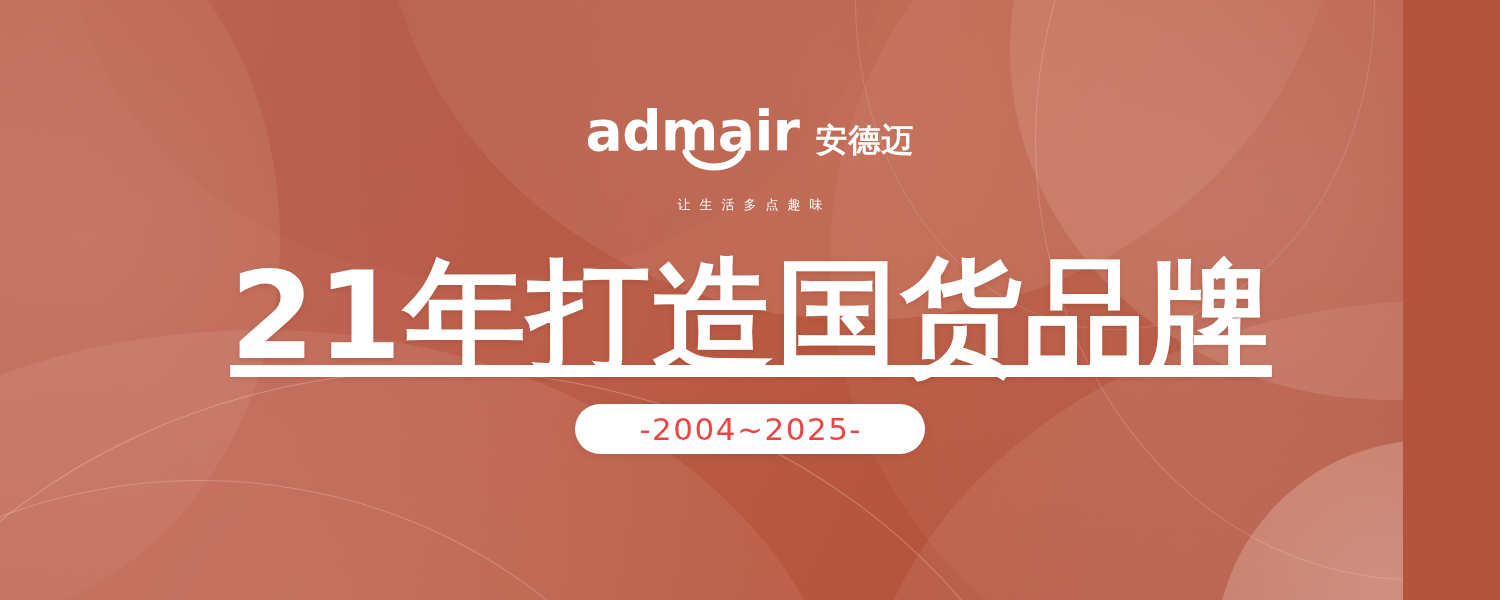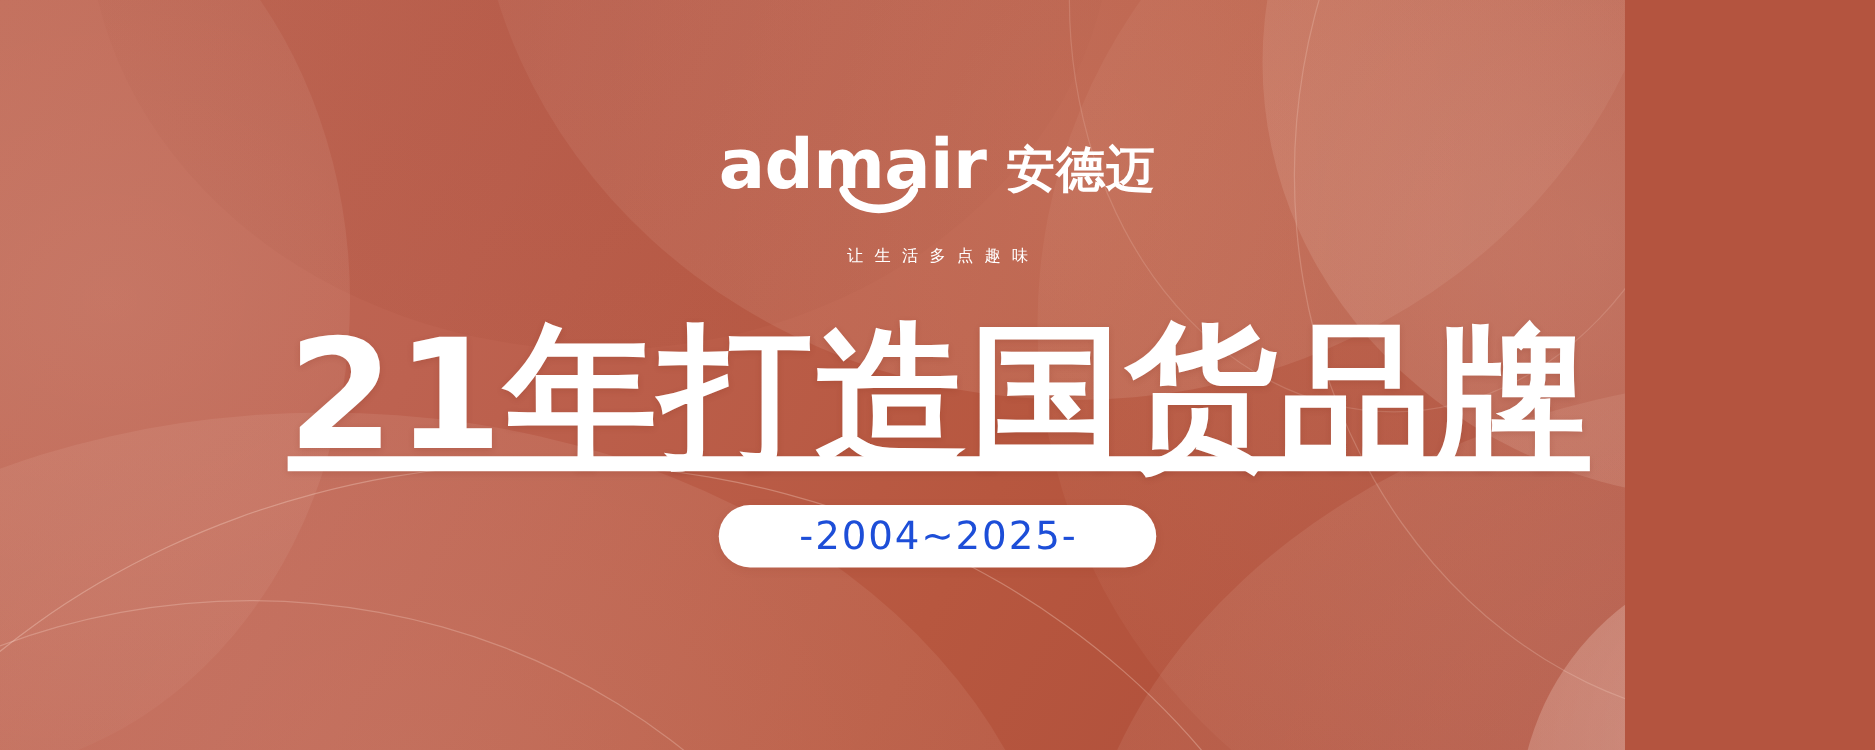--- a/index.html
+++ b/index.html
@@ -5,21 +5,21 @@
   * { margin:0; padding:0; box-sizing:border-box; }
   html, body {
     width:1500px; height:600px;
     overflow:hidden;
     background:#b4543f;
     font-family:"Liberation Sans", sans-serif;
   }
 
   #banner {
     position:relative;
-    width:1300px; height:600px;
+    width:1403px; height:600px;
     overflow:hidden;
     background:linear-gradient(118deg,#c06a57 0%,#bd6250 30%,#b7573f 62%,#ab4a38 100%);
   }
 
   
   .bg-layer { position:absolute; inset:0; overflow:hidden; pointer-events:none; }
 
   .blob { position:absolute; border-radius:50%; }
 
   
@@ -103,21 +103,21 @@
     font-family:"DejaVu Sans", sans-serif;
   }
   .smile {
     position:absolute;
     left:96px; bottom:-17px;
     width:64px; height:28px;
     overflow:hidden;
   }
   .smile svg { display:block; }
   .logo-cn {
-    font-size:39px; line-height:1;
+    font-size:32px; line-height:1;
     font-weight:700;
     color:#ffffff;
     padding-bottom:3px;
     letter-spacing:1px;
     font-family:"DejaVu Sans", sans-serif;
   }
 
   .tagline {
     margin-top:37px;
     font-size:13px;
@@ -146,21 +146,21 @@
     margin-top:27px;
     width:350px; height:50px;
     border-radius:25px;
     background:#ffffff;
     display:flex; align-items:center; justify-content:center;
     box-shadow:0 2px 8px rgba(120,40,24,0.10);
   }
   .year-pill-text {
     font-size:31px;
     line-height:1;
-    color:#1d4ed8;
+    color:#ef4444;
     font-weight:400;
     letter-spacing:1.5px;
     text-indent:1.5px;
     font-family:"DejaVu Sans", sans-serif;
   }
 </style>
 </head>
 <body>
 
 <div id="banner">

